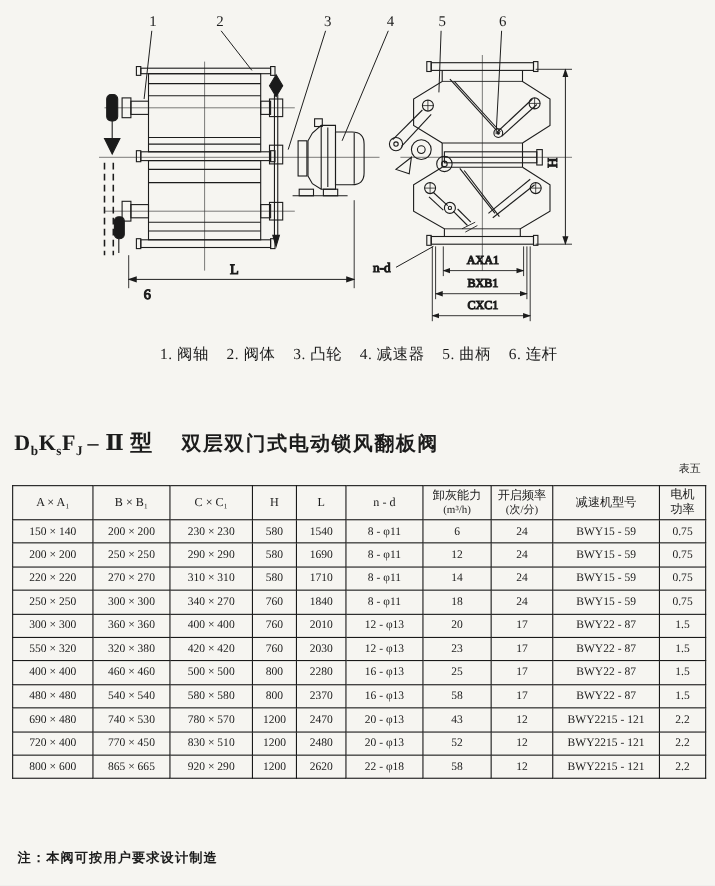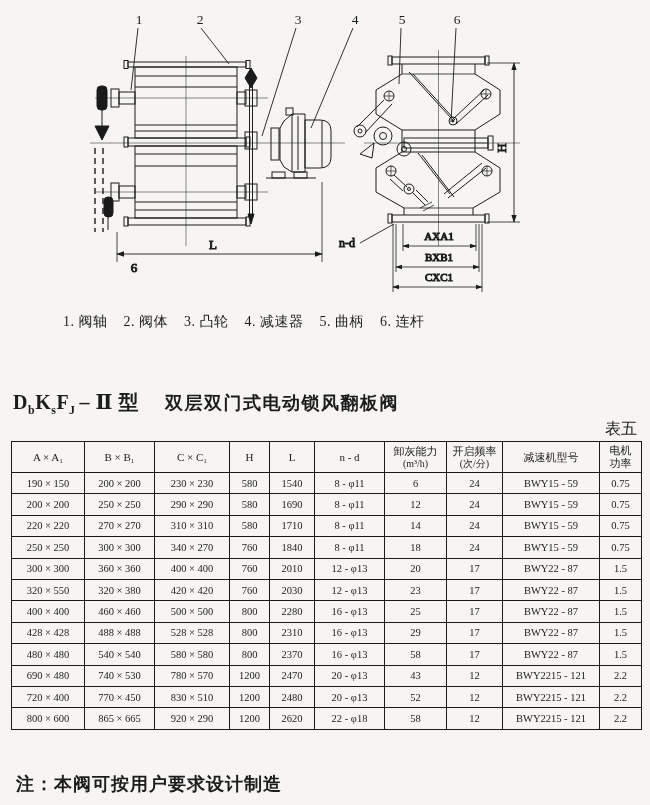--- a/index.html
+++ b/index.html
@@ -4,49 +4,49 @@
 <style>
   html,body{margin:0;padding:0;background:#e9e9e7;}
   #page{
     position:relative;width:650px;height:805px;margin:0 auto;
     background:#f6f5f1;color:#1c1c1c;overflow:hidden;
     font-family:"Liberation Serif","DejaVu Serif",serif;
   }
   svg text{font-family:"Liberation Serif","DejaVu Serif",serif;fill:#1c1c1c;}
   
   #parts{
-    position:absolute;top:313px;left:55px;width:460px;text-align:left;
+    position:absolute;top:313px;left:55px;width:460px;text-align:right;
     font-size:14px;letter-spacing:.5px;white-space:nowrap;
   }
   #parts .part{margin:0 8px;}
   #parts .pno{margin-right:4px;}
   
   #title-row{position:absolute;top:389px;left:13px;white-space:nowrap;}
   #model{font-size:20px;font-weight:bold;letter-spacing:.5px;}
   #model sub{font-size:12px;font-weight:bold;}
   #model .tail{margin-left:4px;}
   #prod-name{font-size:18px;font-weight:bold;margin-left:26px;letter-spacing:1.5px;}
-  #table-tag{position:absolute;top:419px;right:13px;font-size:16px;}
+  #table-tag{position:absolute;top:419px;right:13px;font-size:10px;}
   
   #spec{
     position:absolute;top:441px;left:11px;width:631px;
     border-collapse:collapse;table-layout:fixed;
     font-size:10.5px;
   }
   #spec th,#spec td{
     border:1px solid #1a1a1a;text-align:center;vertical-align:middle;
     padding:0 1px;font-weight:normal;overflow:hidden;white-space:nowrap;
   }
   #spec{border:1.5px solid #1a1a1a;}
   #spec thead tr{height:31px;}
   #spec tbody tr{height:21.4px;}
   #spec th{font-size:11px;line-height:1.15;}
   #spec th .unit{font-size:10px;}
   #note{
-    position:absolute;top:772px;left:16px;font-size:18px;font-weight:bold;
+    position:absolute;top:772px;left:16px;font-size:12px;font-weight:bold;
     letter-spacing:1px;
   }
 </style>
 </head>
 <body>
 
 <div id="page">
 
   <svg id="drawing" width="650" height="310" viewBox="0 0 650 310" style="position:absolute;top:0;left:0;">
     <defs>
@@ -322,21 +322,21 @@
             <div>减速机型号</div>
           </th>
           <th>
             <div>电机</div>
             <div>功率</div>
           </th>
         </tr>
     </thead>
     <tbody>
         <tr>
-          <td>190 × 150</td>
+          <td>150 × 140</td>
           <td>200 × 200</td>
           <td>230 × 230</td>
           <td>580</td>
           <td>1540</td>
           <td>8 - φ11</td>
           <td>6</td>
           <td>24</td>
           <td>BWY15 - 59</td>
           <td>0.75</td>
         </tr>
@@ -382,21 +382,21 @@
           <td>400 × 400</td>
           <td>760</td>
           <td>2010</td>
           <td>12 - φ13</td>
           <td>20</td>
           <td>17</td>
           <td>BWY22 - 87</td>
           <td>1.5</td>
         </tr>
         <tr>
-          <td>320 × 550</td>
+          <td>550 × 320</td>
           <td>320 × 380</td>
           <td>420 × 420</td>
           <td>760</td>
           <td>2030</td>
           <td>12 - φ13</td>
           <td>23</td>
           <td>17</td>
           <td>BWY22 - 87</td>
           <td>1.5</td>
         </tr>
@@ -406,32 +406,20 @@
           <td>500 × 500</td>
           <td>800</td>
           <td>2280</td>
           <td>16 - φ13</td>
           <td>25</td>
           <td>17</td>
           <td>BWY22 - 87</td>
           <td>1.5</td>
         </tr>
         <tr>
-          <td>428 × 428</td>
-          <td>488 × 488</td>
-          <td>528 × 528</td>
-          <td>800</td>
-          <td>2310</td>
-          <td>16 - φ13</td>
-          <td>29</td>
-          <td>17</td>
-          <td>BWY22 - 87</td>
-          <td>1.5</td>
-        </tr>
-        <tr>
           <td>480 × 480</td>
           <td>540 × 540</td>
           <td>580 × 580</td>
           <td>800</td>
           <td>2370</td>
           <td>16 - φ13</td>
           <td>58</td>
           <td>17</td>
           <td>BWY22 - 87</td>
           <td>1.5</td>

